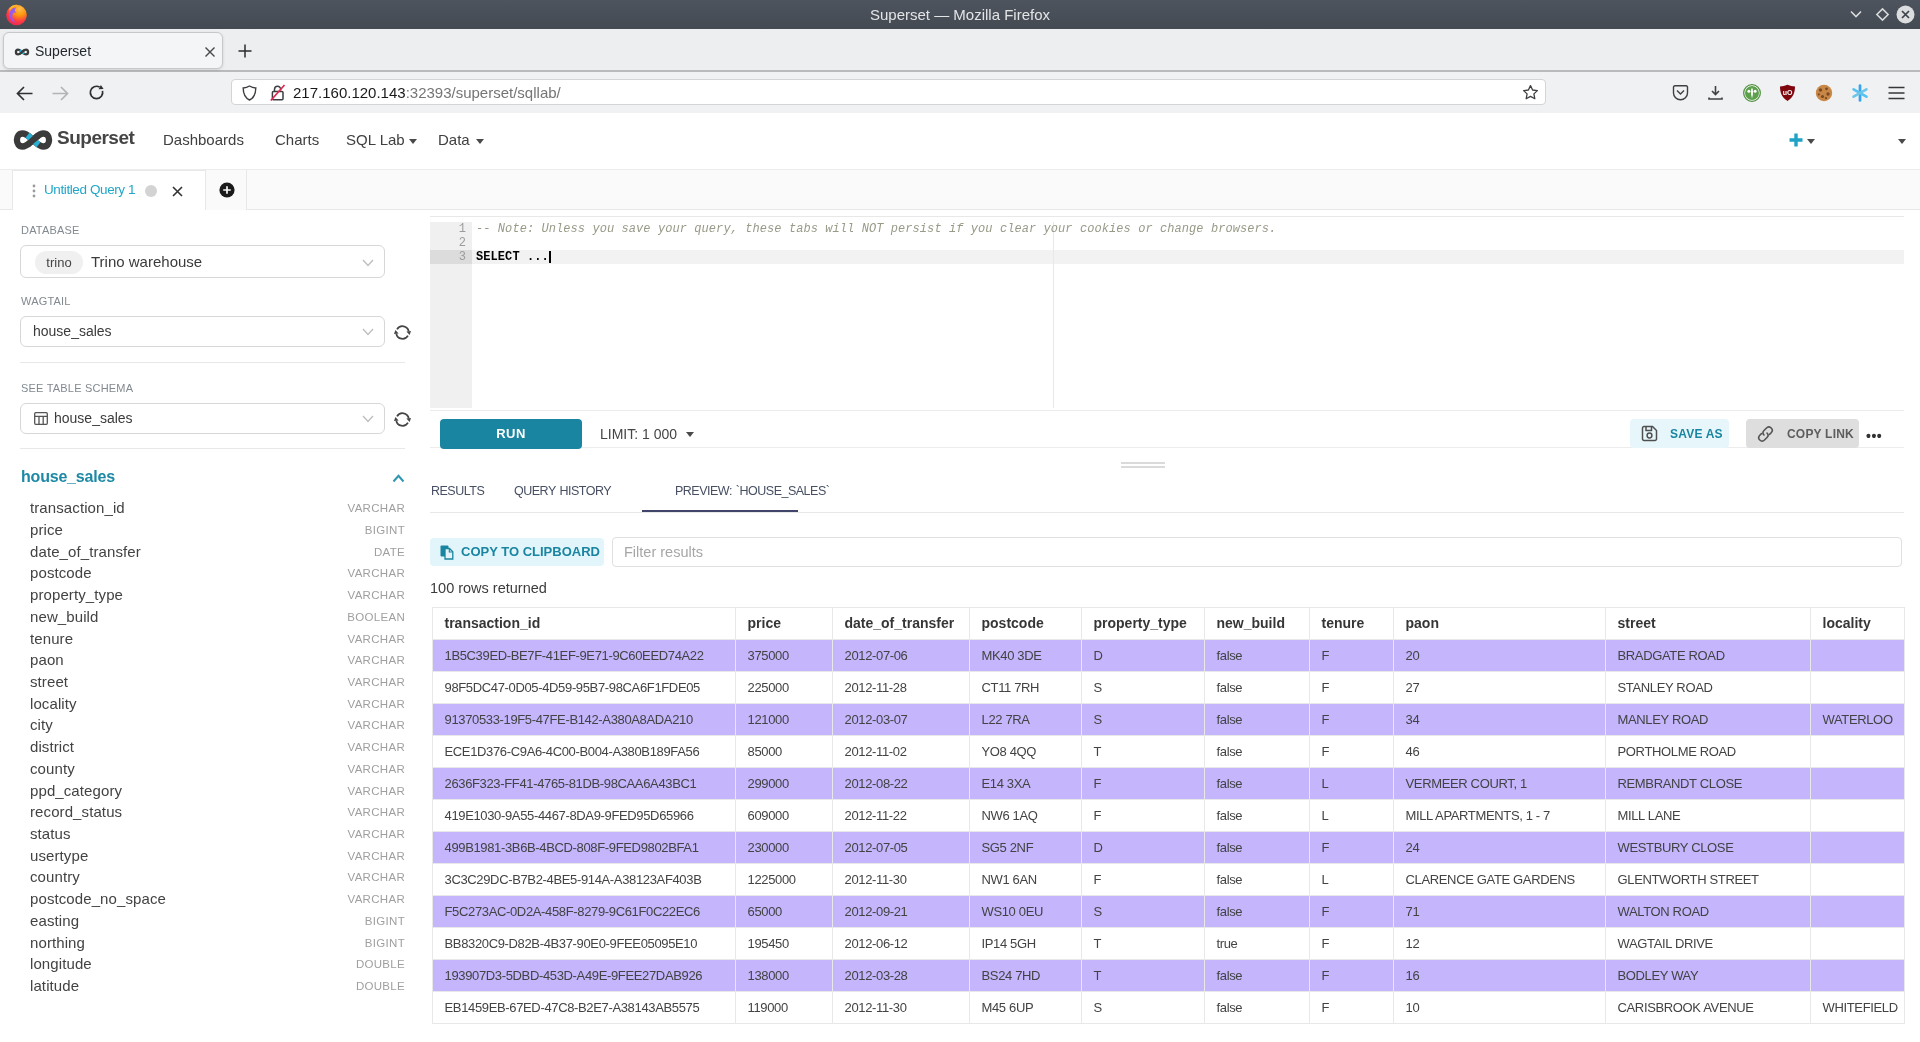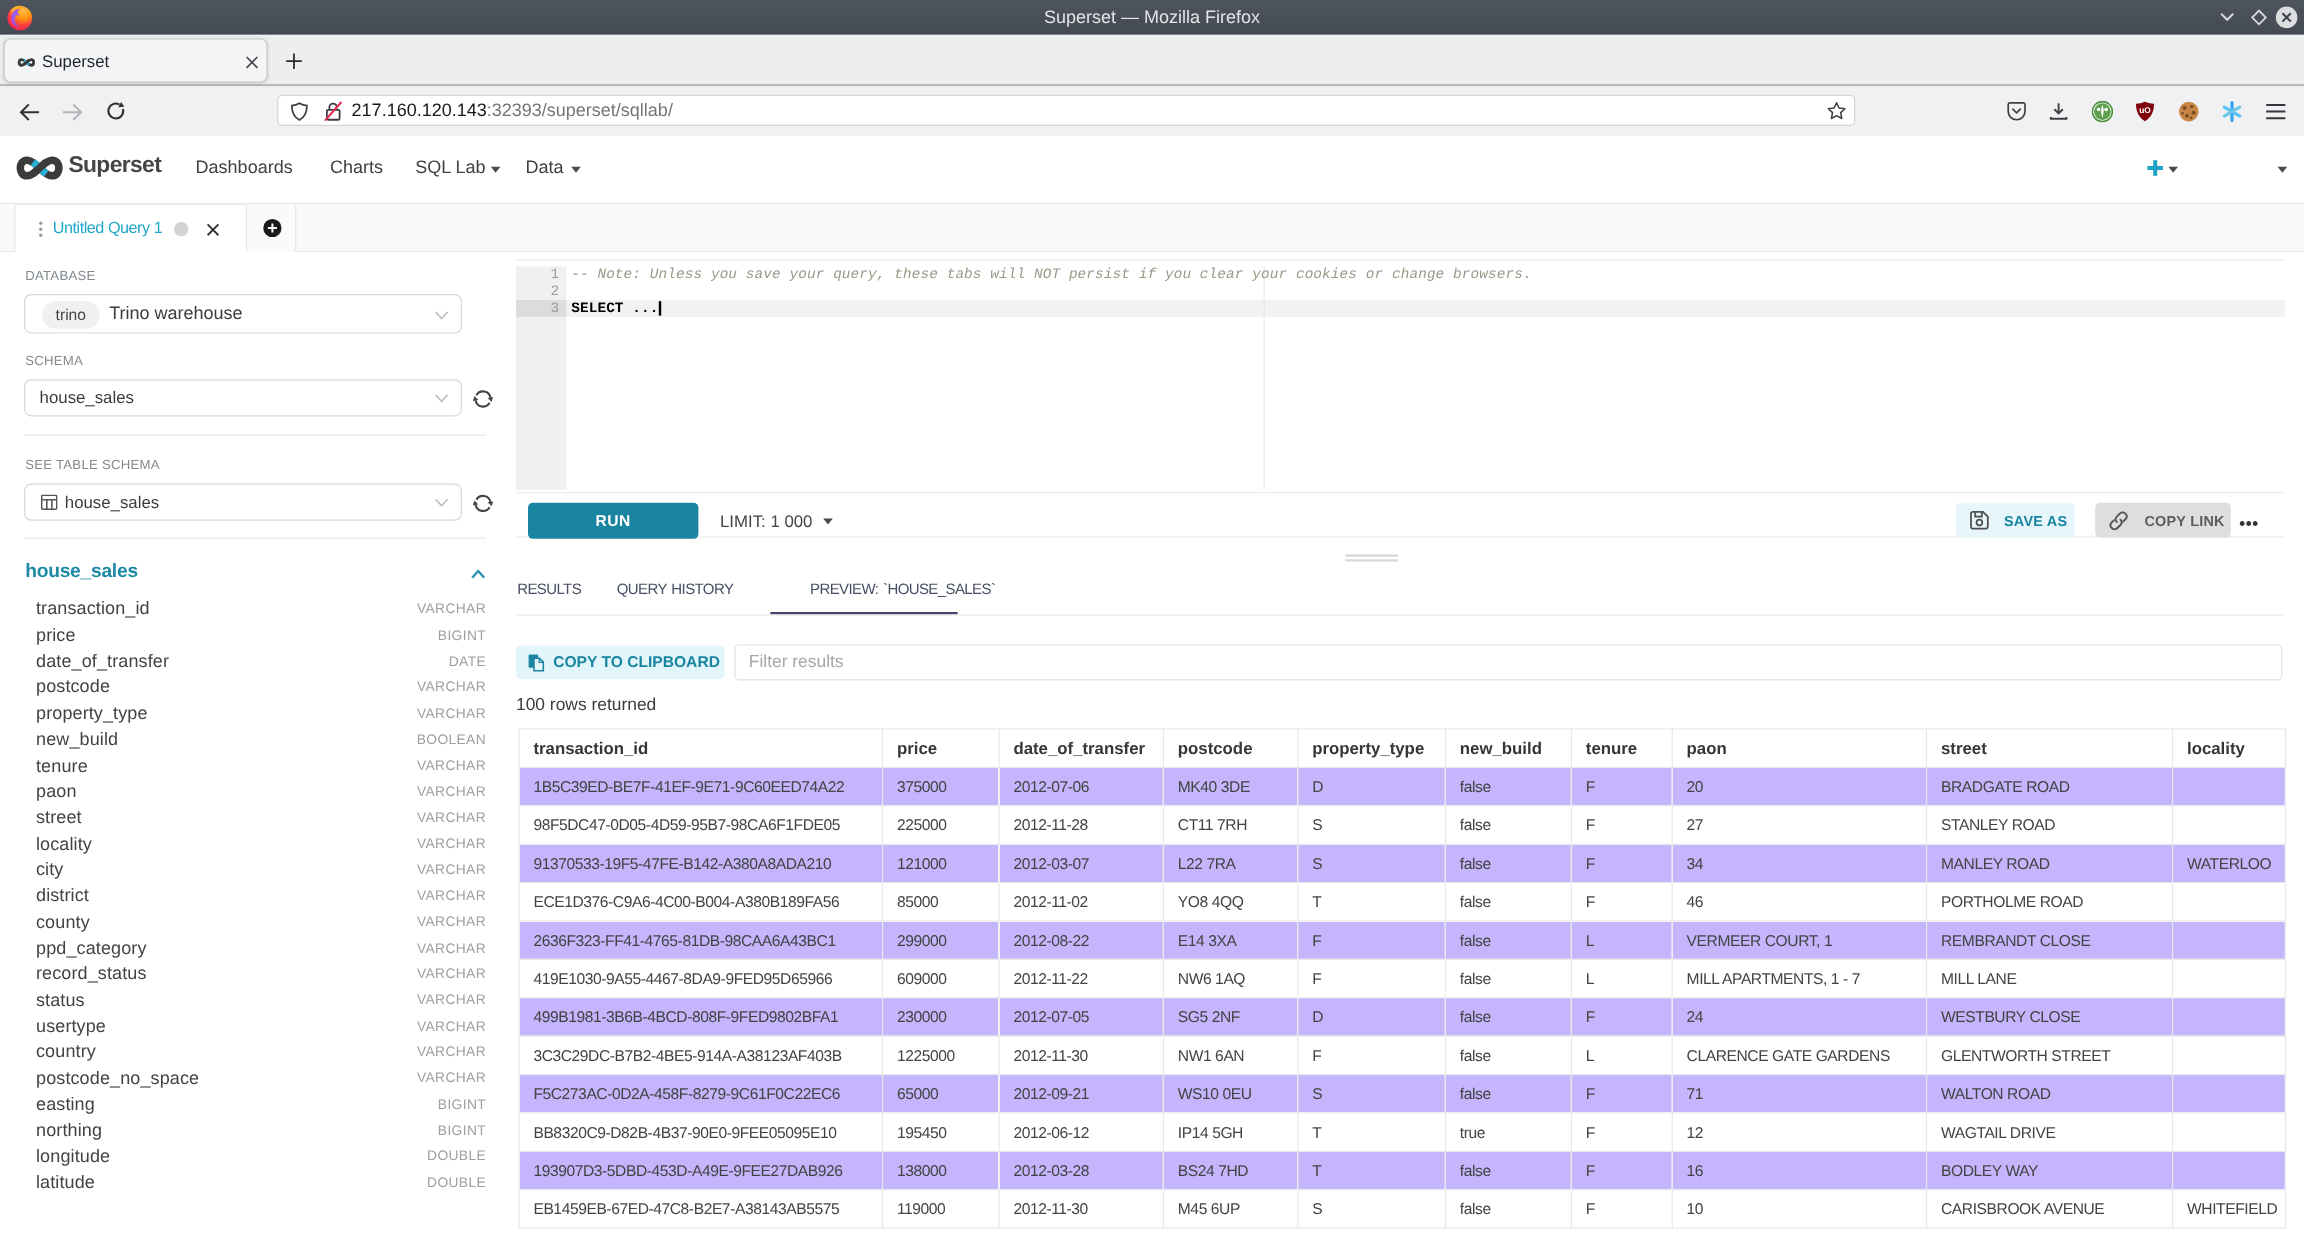--- a/index.html
+++ b/index.html
@@ -319,21 +319,21 @@
 
 <div id="sidebar">
   <div class="slabel" style="top:14px;">DATABASE</div>
   <div class="sselect" style="top:35px;height:33px;">
     <div class="pill">trino</div>
     <div class="txt" style="left:70px;top:7px;font-size:15px;">Trino warehouse</div>
     <svg class="selchev" style="top:13px;" width="12" height="8" viewBox="0 0 12 8">
         <path d="M1 1 L6 6.5 L11 1" stroke="#bfbfbf" stroke-width="1.4" fill="none"></path>
       </svg>
   </div>
-  <div class="slabel" style="top:85px;">SCHEMA</div>
+  <div class="slabel" style="top:85px;">WAGTAIL</div>
   <div class="sselect" style="top:106px;">
     <div class="txt" style="left:12px;">house_sales</div>
     <svg class="selchev" width="12" height="8" viewBox="0 0 12 8">
         <path d="M1 1 L6 6.5 L11 1" stroke="#bfbfbf" stroke-width="1.4" fill="none"></path>
       </svg>
   </div>
   <svg class="abs" style="left:393px;top:113px;" width="19" height="19" viewBox="0 0 19 19">
     <path d="M 4.04 6.35 A 6.3 6.3 0 0 1 15.7 8.41" stroke="#454545" stroke-width="1.8" fill="none"></path>
     <path d="M 14.96 12.65 A 6.3 6.3 0 0 1 3.3 10.6" stroke="#454545" stroke-width="1.8" fill="none"></path>
     <path d="M16.6 11.9 L18.0 7.9 L13.4 8.6 Z" fill="#454545"></path>

